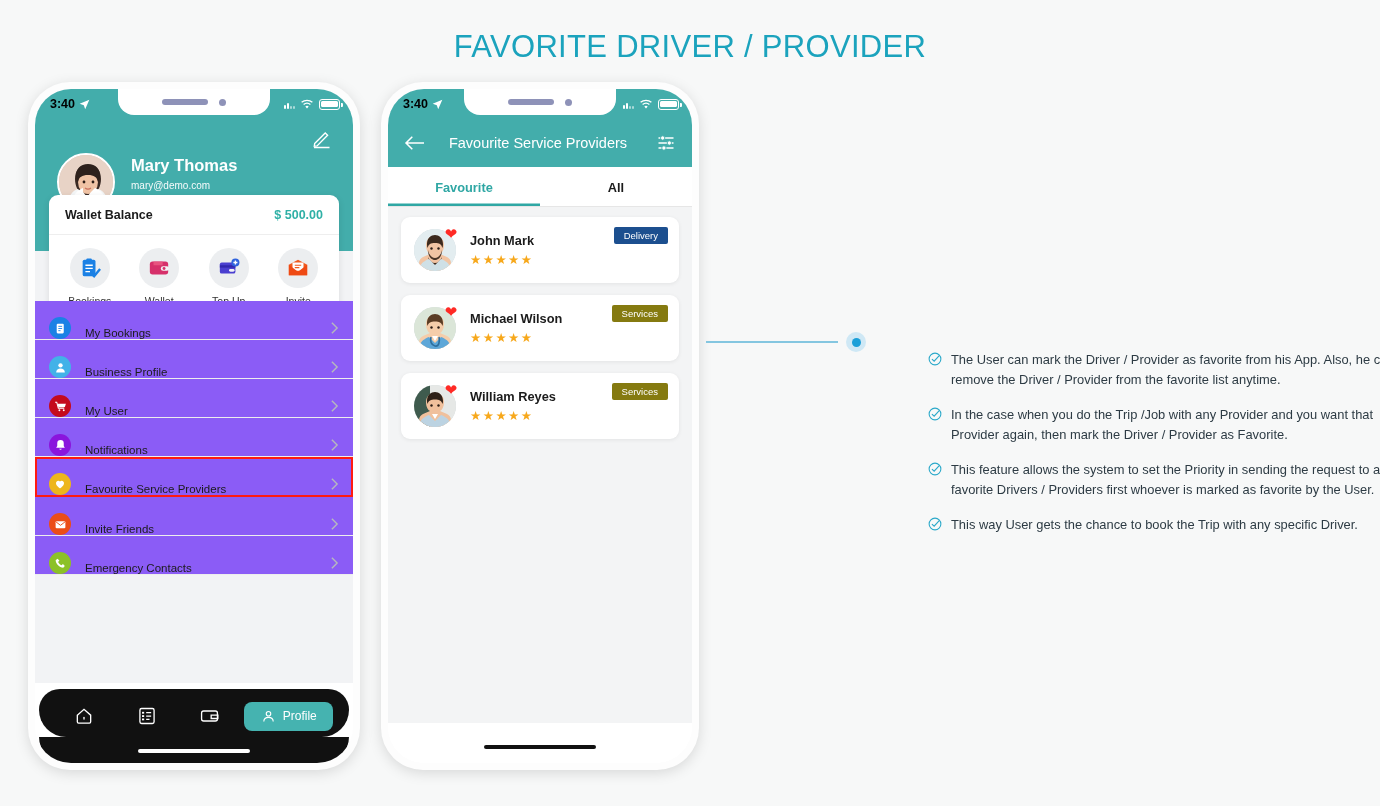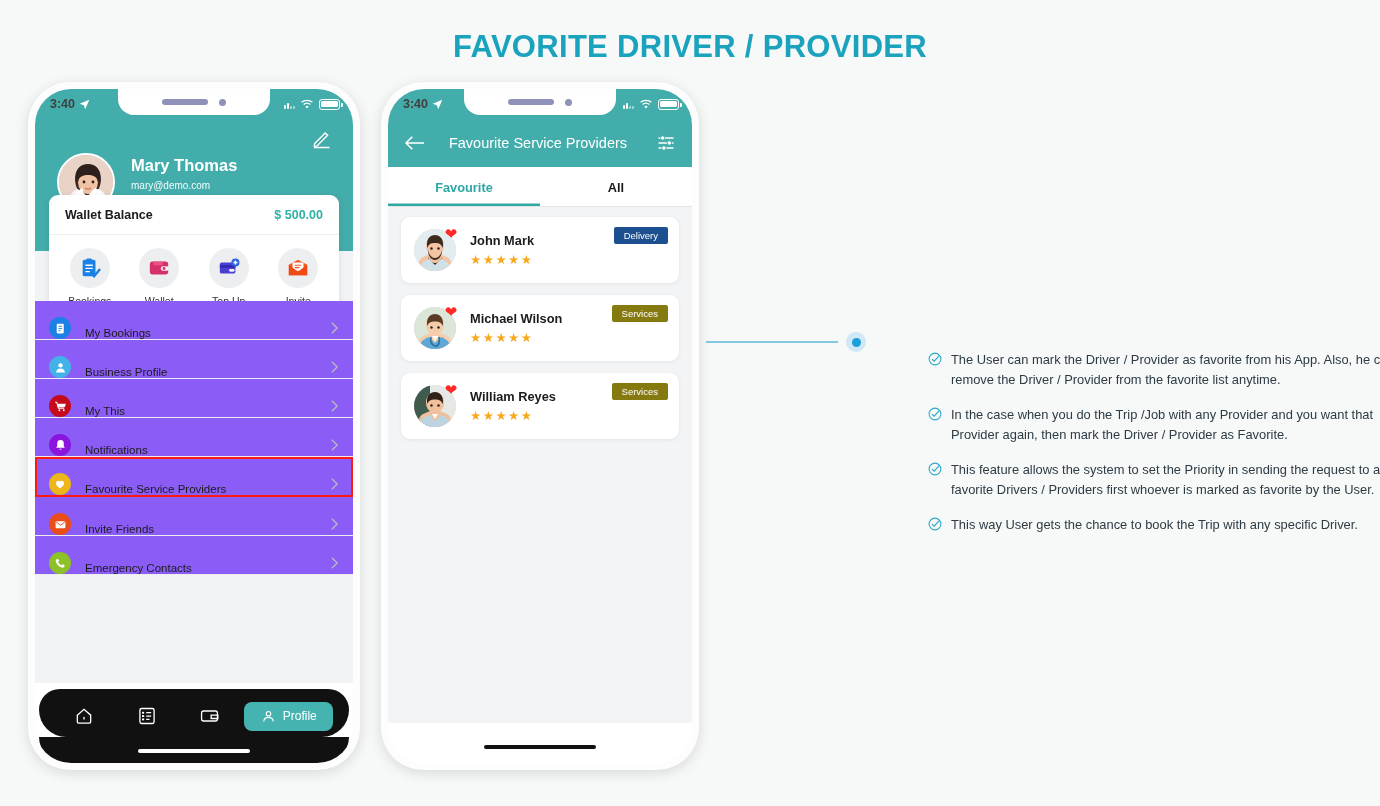--- a/index.html
+++ b/index.html
@@ -8,21 +8,21 @@
     background: #f7f8f8;
     font-family: "Liberation Sans", sans-serif;
     overflow: hidden;
   }
   .page { position: relative; width: 1380px; height: 806px; }
 
   
   .page-title {
     position: absolute; top: 29px; left: 0; width: 1380px;
     text-align: center;
-    font-size: 31px; font-weight: bold; letter-spacing: 0.3px;
+    font-size: 31px; font-weight: normal; letter-spacing: 0.3px;
     color: #1ba3bd;
   }
 
   
   .phone {
     position: absolute;
     background: #fdfdfd;
     border-radius: 42px;
     box-shadow: 0 3px 14px rgba(0,0,0,0.13);
     padding: 7px;
@@ -34,21 +34,21 @@
     overflow: hidden;
     background: #ffffff;
   }
   #phone-one { left: 28px; top: 82px; width: 332px; height: 688px; }
   #phone-two { left: 381px; top: 82px; width: 318px; height: 688px; }
 
   
   .statusbar {
     position: relative; height: 30px;
     background: #43adab;
-    color: #404040;
+    color: #000000;
     display: flex; align-items: center;
     font-size: 12.5px; font-weight: bold;
   }
   .sb-time { margin-left: 15px; display: flex; align-items: center; gap: 4px; }
   .loc-arrow { display: inline-block; width: 11px; height: 11px; }
   .notch {
     position: absolute; left: 50%; transform: translateX(-50%);
     top: 0; width: 152px; height: 26px;
     background: #ffffff;
     border-radius: 0 0 16px 16px;
@@ -380,21 +380,21 @@
 
         <div class="setting-row">
           <span class="sr-icon" style="background:#c40a1c">
             <svg width="13" height="13" viewBox="0 0 24 24">
                 <path d="M2 4h3l3 11h11" stroke="#fff" stroke-width="2" fill="none"></path>
                 <path d="M6.5 7H22l-2 6H8z" fill="#fff"></path>
                 <circle cx="10" cy="19" r="1.7" fill="#fff"></circle>
                 <circle cx="18" cy="19" r="1.7" fill="#fff"></circle>
               </svg>
           </span>
-          <span class="sr-label">My This</span>
+          <span class="sr-label">My User</span>
           <span class="chev">
             <svg width="9" height="14" viewBox="0 0 10 16">
                 <path d="M2 2l6 6-6 6" stroke="#b6b9bd" stroke-width="1.6" fill="none"></path>
               </svg>
           </span>
         </div>
 
         <div class="setting-row">
           <span class="sr-icon" style="background:#8a15dd">
             <svg width="13" height="13" viewBox="0 0 24 24">

